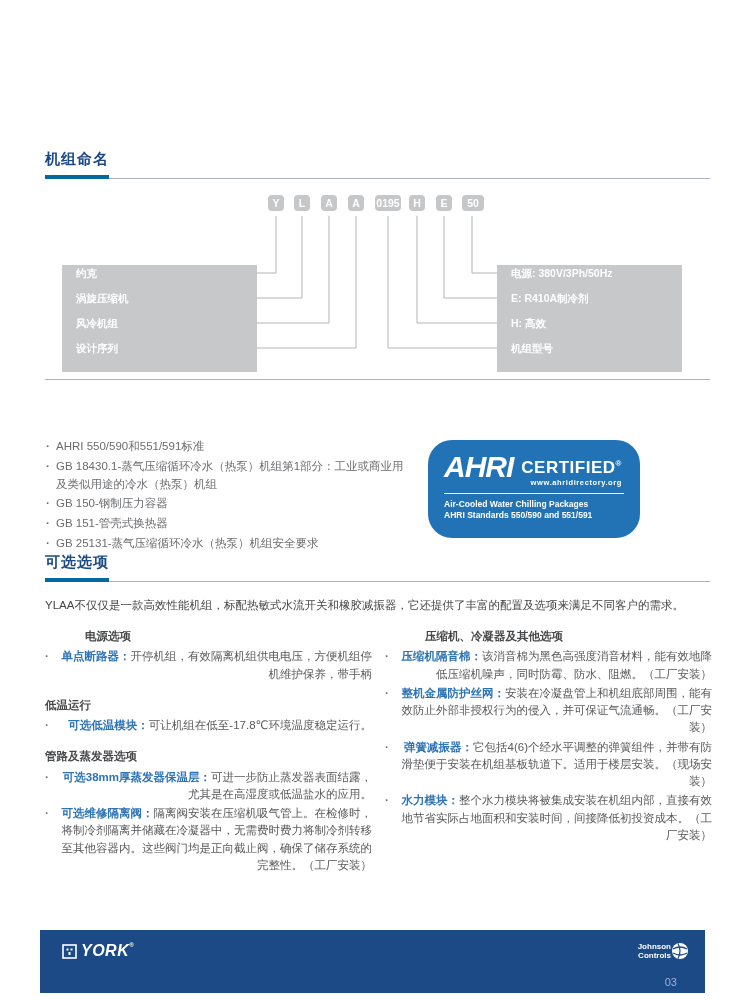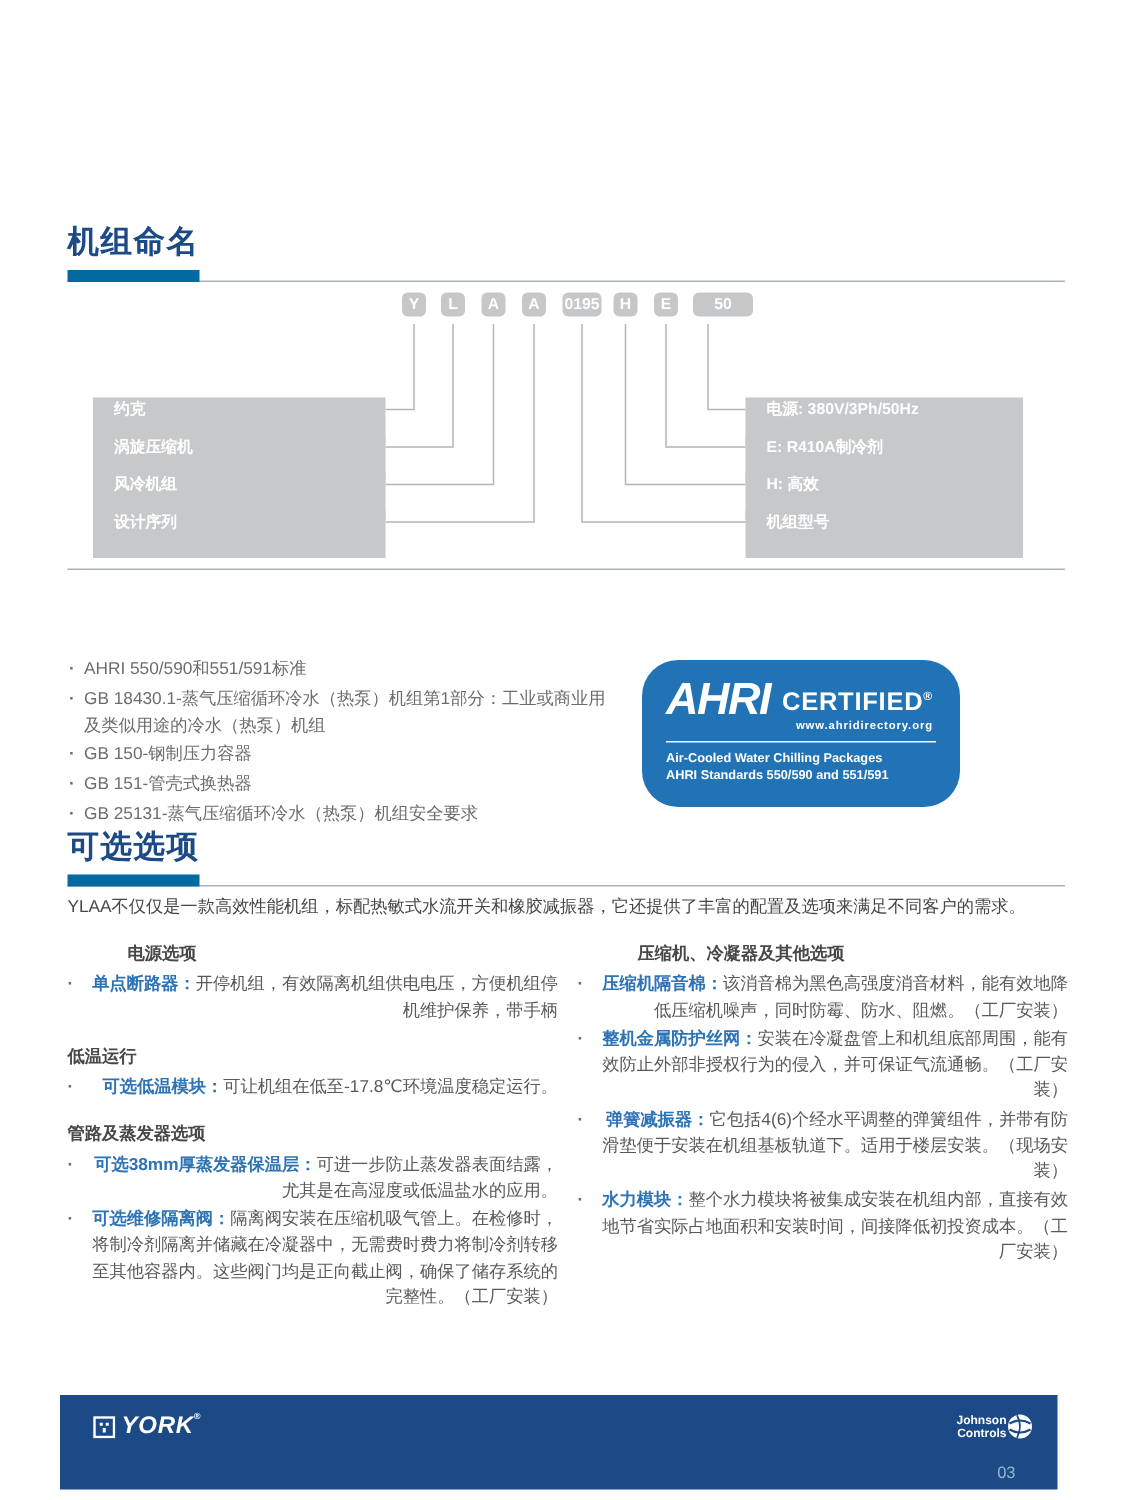--- a/index.html
+++ b/index.html
@@ -6,22 +6,22 @@
   .page{
     position:relative;width:750px;height:1000px;background:#ffffff;
     margin:0 auto;overflow:hidden;
     font-family:"Liberation Sans","DejaVu Sans",sans-serif;
     color:#58595b;
   }
   
   .sec-head{position:absolute;left:45px;width:665px;}
   .sec-head .rule{position:absolute;left:0;right:0;bottom:0;height:1px;background:#a9b3bf;}
   .sec-head .txt{
-    display:inline-block;font-size:21px;font-weight:bold;color:#1b4a86;
-    padding-bottom:7px;border-bottom:8px solid #0369a1;line-height:1.1;
+    display:inline-block;font-size:15px;font-weight:bold;color:#1b4a86;
+    padding-bottom:7px;border-bottom:4px solid #0369a1;line-height:1.1;
     letter-spacing:1px;position:relative;z-index:1;
   }
   
   .diagram{position:absolute;left:0;top:195px;width:750px;height:170px;}
   .code-box{
     position:absolute;top:0;height:16px;line-height:16px;border-radius:4px;
     background:#c5c7c9;color:#ffffff;font-weight:bold;font-size:10.5px;
     text-align:center;
   }
   .lbl{
@@ -92,21 +92,21 @@
       <polyline points="497,78 472,78 472,21" fill="none" stroke="#b3b5b7" stroke-width="1"></polyline>
     </svg>
 
     <span class="code-box" style="left:268px;width:16px;">Y</span>
     <span class="code-box" style="left:294px;width:16px;">L</span>
     <span class="code-box" style="left:321px;width:16px;">A</span>
     <span class="code-box" style="left:348px;width:16px;">A</span>
     <span class="code-box" style="left:375px;width:26px;text-align:center;">0195</span>
     <span class="code-box" style="left:409px;width:16px;">H</span>
     <span class="code-box" style="left:436px;width:16px;">E</span>
-    <span class="code-box" style="left:462px;width:40px;">50</span>
+    <span class="code-box" style="left:462px;width:22px;">50</span>
 
     <div class="lbl lbl-left" style="top:70px;">约克</div>
     <div class="lbl lbl-left" style="top:95px;">涡旋压缩机</div>
     <div class="lbl lbl-left" style="top:120px;">风冷机组</div>
     <div class="lbl lbl-left" style="top:145px;">设计序列</div>
 
     <div class="lbl lbl-right" style="top:70px;">电源: 380V/3Ph/50Hz</div>
     <div class="lbl lbl-right" style="top:95px;">E: R410A制冷剂</div>
     <div class="lbl lbl-right" style="top:120px;">H: 高效</div>
     <div class="lbl lbl-right" style="top:145px;">机组型号</div>

